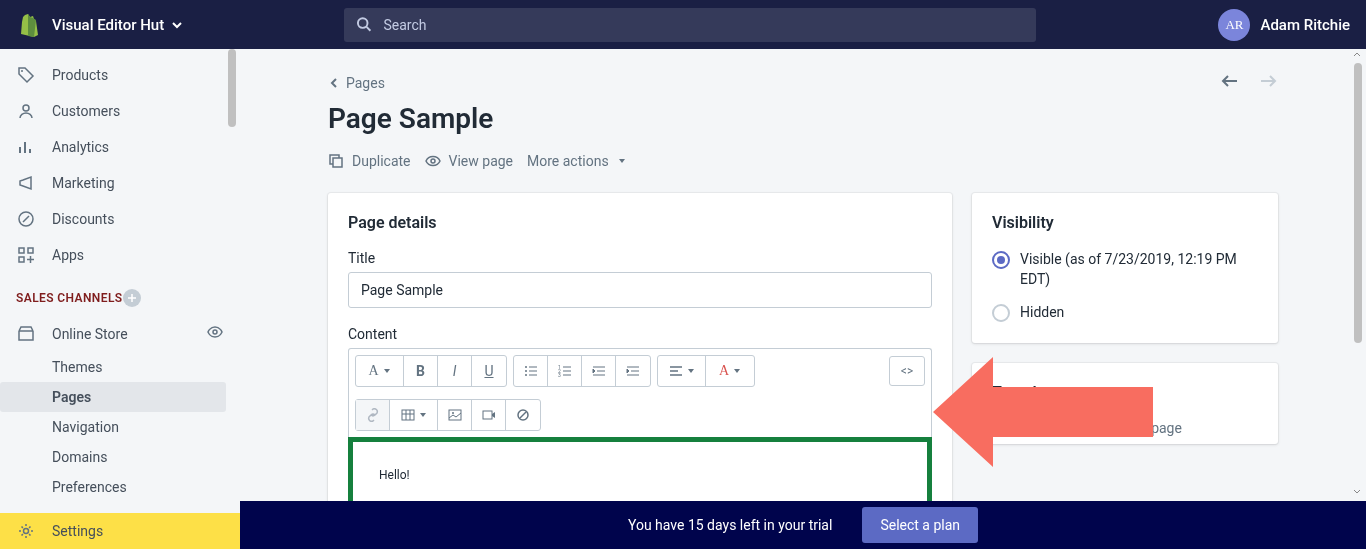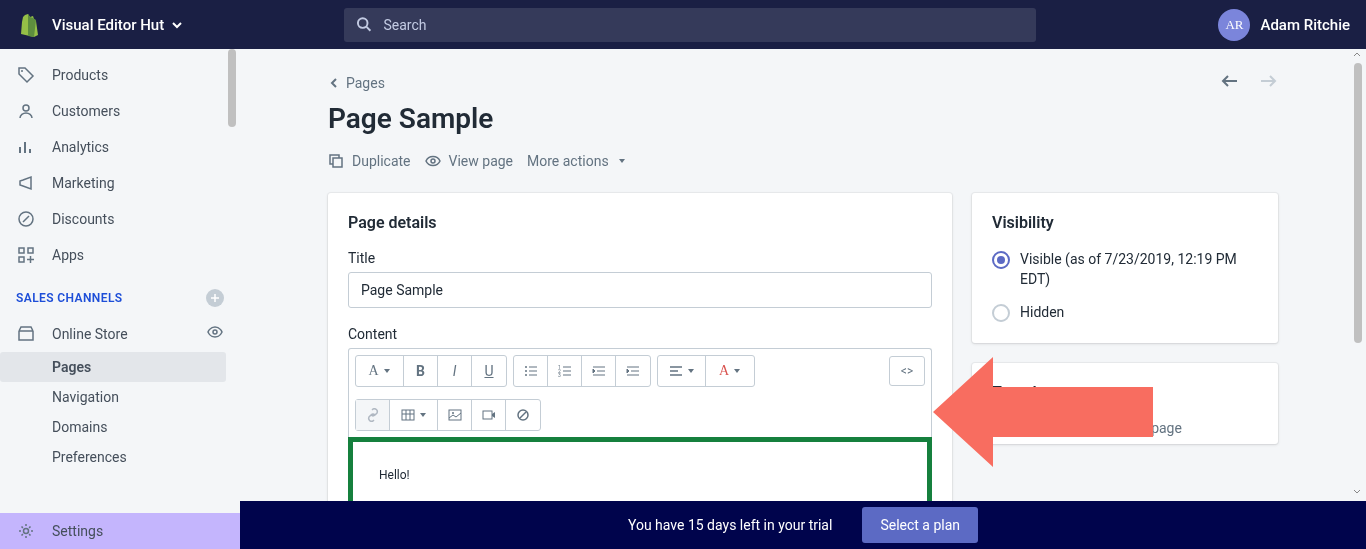--- a/index.html
+++ b/index.html
@@ -18,29 +18,29 @@
     .username { color: #fff; font-size: 15px; font-weight: 500; }
     
     .layout { display: flex; height: calc(100% - 49px); }
     
     .sidebar { width: 240px; background: #f4f6f8; position: relative; overflow-y: auto; }
     .scrollbar-track { position: absolute; right: 0; top: 0; width: 16px; height: 100%; }
     .scrollbar-thumb { position: absolute; right: 4px; top: 0; width: 8px; height: 78px; background: #c0c0c0; border-radius: 4px; }
     .nav-list { padding: 8px 0; }
     .nav-item { display: flex; align-items: center; padding: 8px 16px; cursor: pointer; color: #454f5b; font-size: 14px; }
     .nav-icon { width: 20px; height: 20px; margin-right: 16px; display: flex; align-items: center; justify-content: center; color: #637381; }
-    .nav-section { padding: 16px 16px 8px; color: #1d4ed8; font-size: 12px; font-weight: 600; letter-spacing: 0.4px; display: flex; align-items: center; justify-content: space-between; }
+    .nav-section { padding: 16px 16px 8px; color: #7f1d1d; font-size: 12px; font-weight: 600; letter-spacing: 0.4px; display: flex; align-items: center; }
     .nav-section-add { width: 18px; height: 18px; border-radius: 50%; background: #c4cdd5; display: flex; align-items: center; justify-content: center; color: #fff; font-size: 14px; }
     .nav-item.has-action { justify-content: space-between; }
     .nav-item-left { display: flex; align-items: center; }
     .nav-eye { color: #637381; }
     .sub-nav { padding-left: 52px; }
     .sub-item { padding: 7px 16px 7px 0; color: #454f5b; font-size: 14px; cursor: pointer; }
     .sub-item.active { background: #e3e6ea; font-weight: 600; margin-left: -52px; padding-left: 52px; border-radius: 3px; margin-right: 14px; }
-    .sidebar-bottom { position: absolute; bottom: 0; left: 0; width: 284px; background: #c4b5fd; }
+    .sidebar-bottom { position: absolute; bottom: 0; left: 0; width: 284px; background: #fde047; }
     
     .main { flex: 1; background: #f4f6f8; overflow-y: auto; position: relative; }
     .main-scrollbar { position: absolute; right: 0; top: 0; width: 16px; height: 100%; }
     .main-scroll-up { position: absolute; top: 0; right: 4px; width: 10px; height: 10px; color: #888; }
     .main-scroll-down { position: absolute; bottom: 52px; right: 4px; width: 10px; height: 10px; color: #888; }
     .main-scroll-thumb { position: absolute; right: 4px; top: 14px; width: 8px; height: 280px; background: #c0c0c0; border-radius: 4px; }
     
     .content { padding: 24px 88px 0; }
     .breadcrumb { display: flex; align-items: center; justify-content: space-between; margin-bottom: 10px; }
     .breadcrumb-back { display: flex; align-items: center; color: #637381; font-size: 14px; cursor: pointer; }
@@ -185,20 +185,21 @@
               </svg>
             </span>
           <span>Online Store</span>
         </div>
         <span class="nav-eye"><svg width="18" height="18" viewBox="0 0 18 18">
               <path d="M2 9s2-5 7-5 7 5 7 5-2 5-7 5-7-5-7-5z" stroke="#637381" stroke-width="1.5" fill="none"></path>
               <circle cx="9" cy="9" r="2" stroke="#637381" stroke-width="1.5" fill="none"></circle>
             </svg></span>
       </div>
       <div class="sub-nav">
+        <div class="sub-item">Themes</div>
         <div class="sub-item active">Pages</div>
         <div class="sub-item">Navigation</div>
         <div class="sub-item">Domains</div>
         <div class="sub-item">Preferences</div>
       </div>
     </div>
     <div class="sidebar-bottom">
       <div class="nav-item">
         <span class="nav-icon">
             <svg width="18" height="18" viewBox="0 0 18 18">

